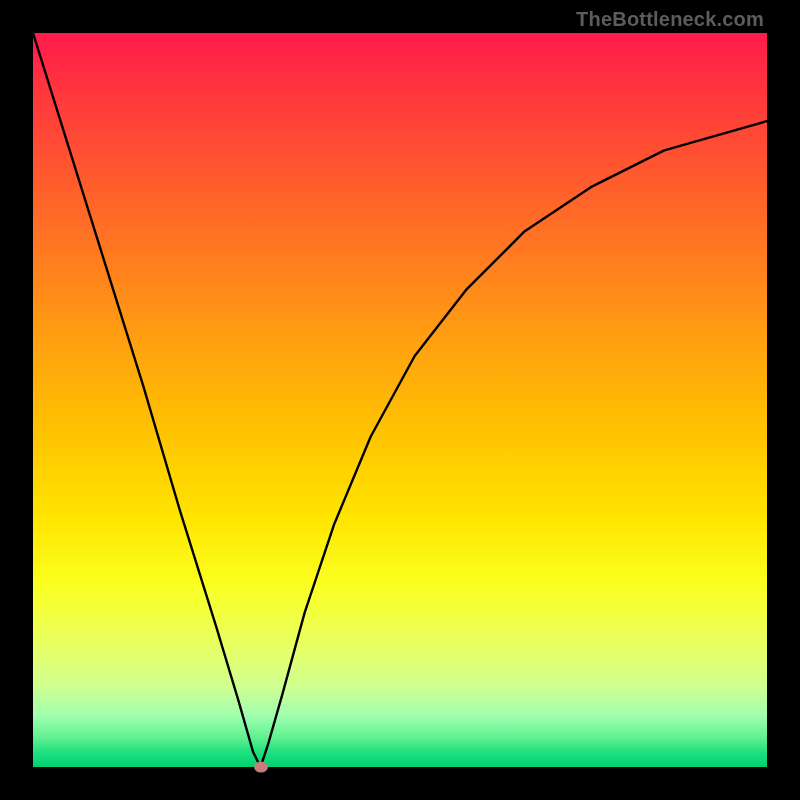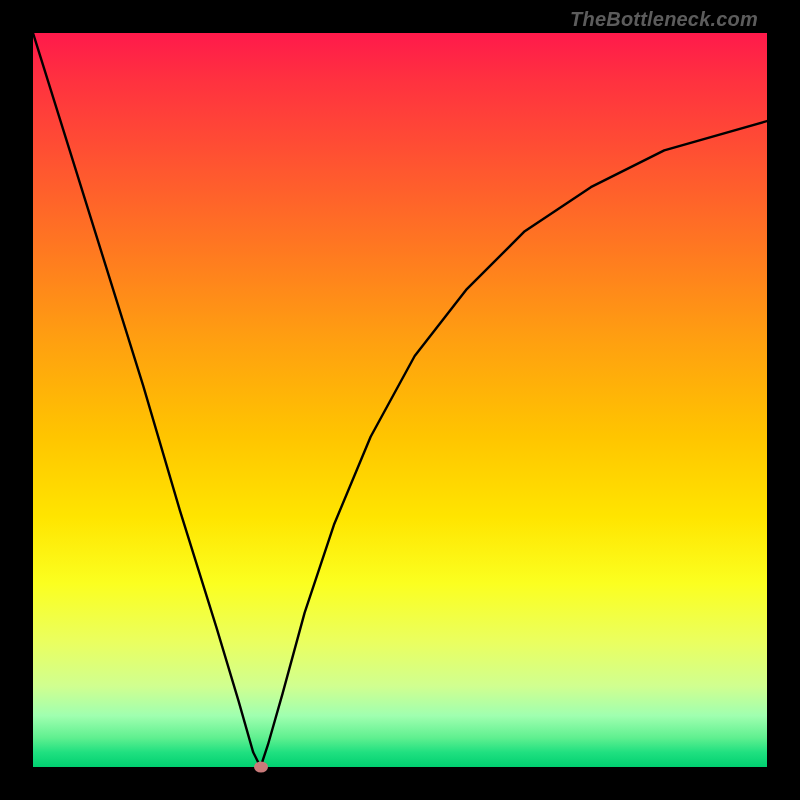--- a/index.html
+++ b/index.html
@@ -37,27 +37,26 @@
       #d0ff90 89%,
       #a0ffb0 93%,
       #60f090 96%,
       #20e080 98%,
       #00d070 100%
     );
   }
   .watermark {
     position: absolute;
     top: 8px;
-    right: 42px;
+    right: 36px;
     color: #5c5c5c;
     font-size: 20px;
     font-weight: 600;
     letter-spacing: 0.2px;
     user-select: none;
-    font-style: italic;
   }
   svg.curve {
     position: absolute;
     left: 0;
     top: 0;
     width: 734px;
     height: 734px;
   }
   .marker {
     position: absolute;

